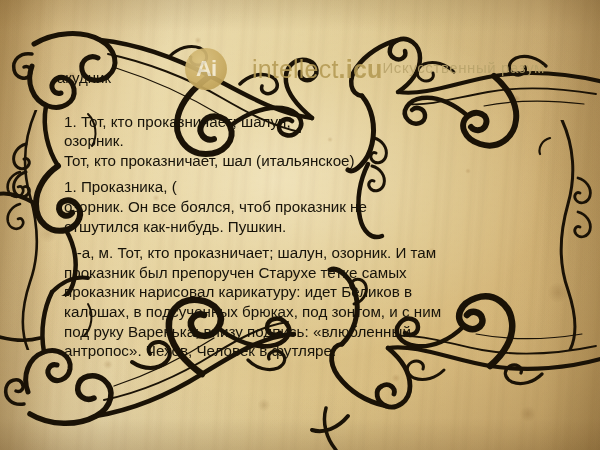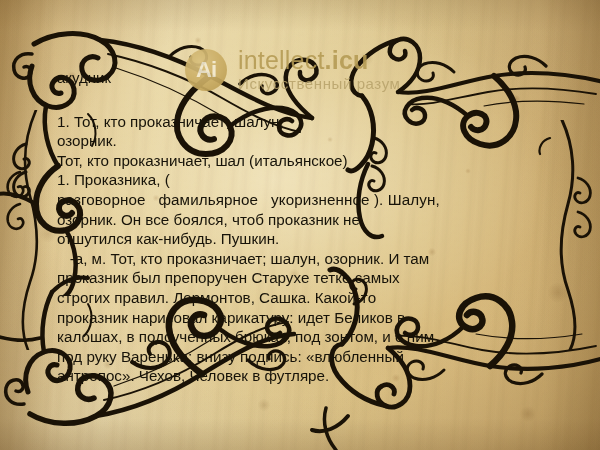--- a/index.html
+++ b/index.html
@@ -82,21 +82,21 @@
   .orn-tr { right: -4px; top: -4px; transform: scaleX(-1); }
   .orn-bl { left: -4px;  bottom: -4px; transform: scaleY(-1); }
   .orn-br { right: -4px; bottom: -4px; transform: scale(-1,-1); }
   
   #watermark {
     position: absolute;
     left: 185px;
     top: 48px;
     display: flex;
     align-items: center;
-    gap: 11px;
+    gap: 25px;
   }
   #wm-badge {
     position: relative;
     width: 42px;
     height: 42px;
     border-radius: 50%;
     background: radial-gradient(circle at 36% 30%, #d9c07e 0%, #c9ac63 55%, #b8994f 100%);
     opacity: 0.92;
     flex: 0 0 auto;
   }
@@ -106,21 +106,21 @@
     display: flex;
     align-items: center;
     justify-content: center;
     font-family: "Liberation Sans", sans-serif;
     font-size: 22px;
     font-weight: bold;
     color: #f3ead0;
     letter-spacing: -1px;
     line-height: 1;
   }
-  #wm-text { display: flex; flex-direction: column; justify-content: center; }
+  #wm-text { display: flex; flex-direction: row; justify-content: center; }
   #wm-title {
     font-family: "Liberation Sans", sans-serif;
     font-size: 25px;
     color: #b49a53;
     opacity: 0.88;
     line-height: 1.0;
     letter-spacing: 0.2px;
   }
   #wm-title .dotted { font-weight: bold; }
   #wm-sub {
@@ -140,21 +140,21 @@
     color: #171309;
     font-family: "Liberation Sans", sans-serif;
     font-size: 15.2px;
     line-height: 19.6px;
   }
   #headword {
     font-size: 15px;
     line-height: 19.6px;
     margin: 0 0 24px 0;
   }
-  .para { margin: 0; }
+  .para { margin: 7px; }
   .para .ln { display: block; white-space: pre-wrap; }
   .indent-right { padding-right: 112px; }
   .spaced { letter-spacing: 0.1px; }
 </style>
 </head>
 <body>
 
 <div id="page">
 
   <div class="parchment-base"></div>
@@ -271,29 +271,27 @@
     <div id="headword">акудник</div>
 
     <p class="para">
       <span class="ln">1. Тот, кто проказничает; шалун,</span>
       <span class="ln">озорник.</span>
       <span class="ln">Тот, кто проказничает, шал (итальянское)</span>
     </p>
 
     <p class="para">
       <span class="ln indent-right">1. Проказника, (</span>
-      <span class="ln spaced">разговорное   фамильярное   укоризненное ). Шалун,</span>
       <span class="ln">озорник. Он все боялся, чтоб проказник не</span>
       <span class="ln">отшутился как-нибудь. Пушкин.</span>
     </p>
 
     <p class="para">
       <span class="ln">   -а, м. Тот, кто проказничает; шалун, озорник. И там</span>
       <span class="ln">проказник был препоручен Старухе тетке самых</span>
-      <span class="ln">строгих правил. Лермонтов, Сашка. Какой-то</span>
       <span class="ln">проказник нарисовал карикатуру: идет Беликов в</span>
       <span class="ln">калошах, в подсученных брюках, под зонтом, и с ним</span>
       <span class="ln">под руку Варенька; внизу подпись: «влюбленный</span>
       <span class="ln">антропос». Чехов, Человек в футляре.</span>
     </p>
 
   </div>
 
 </div>
 

